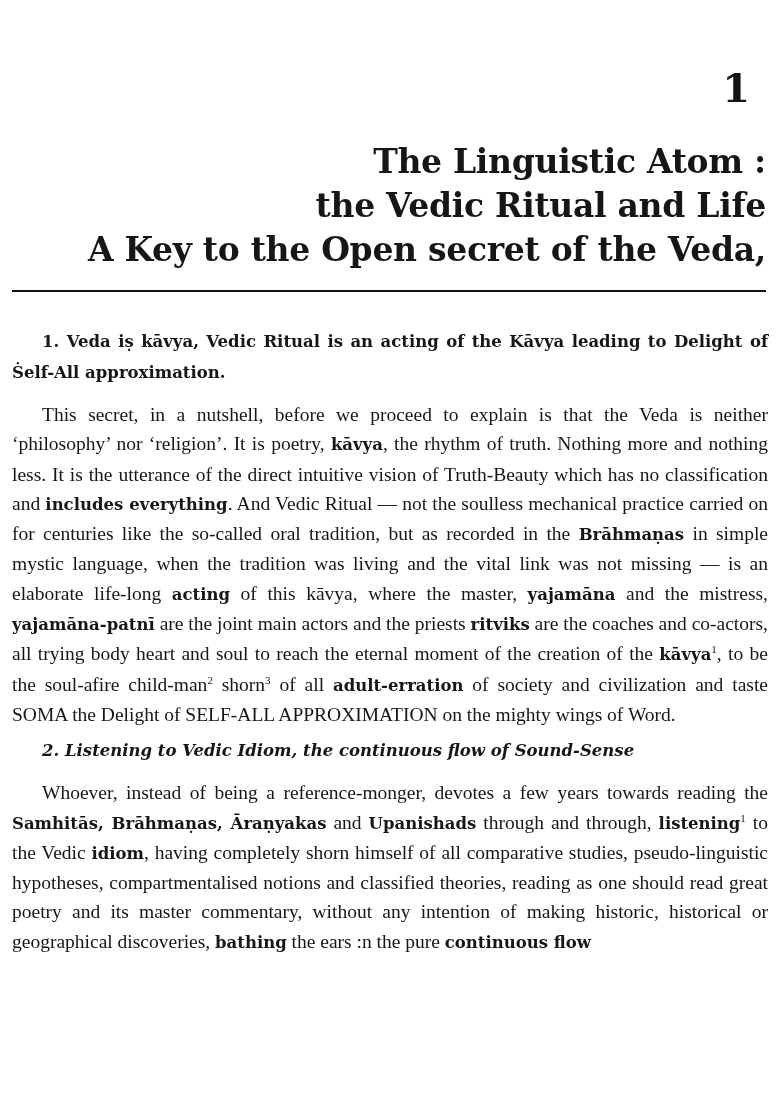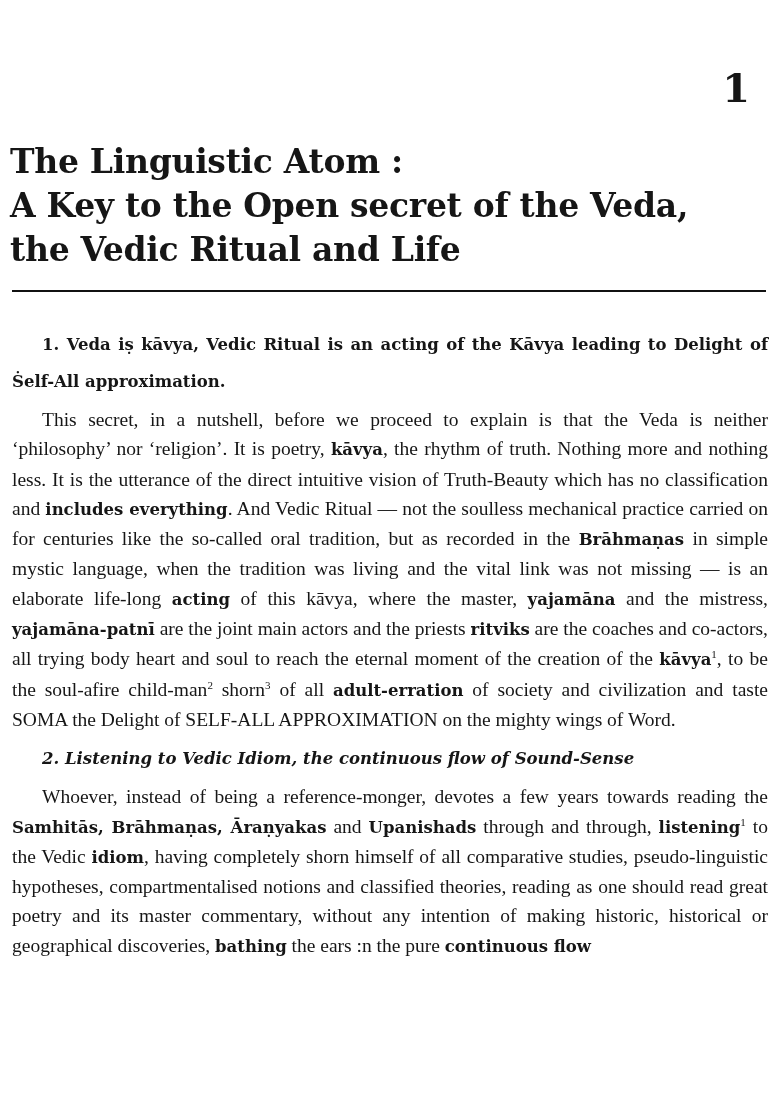--- a/index.html
+++ b/index.html
@@ -19,20 +19,21 @@
       font-size: 40px;
       font-weight: bold;
       font-family: "DejaVu Serif", serif;
       line-height: 1;
     }
     .chapter-title {
       position: absolute;
       top: 140px;
       right: 14px;
       left: 10px;
+      text-align: right;
       font-size: 33px;
       font-weight: bold;
       line-height: 44px;
       font-family: "DejaVu Serif", serif;
       letter-spacing: -0.3px;
     }
     .chapter-title div { white-space: nowrap; }
     .rule {
       position: absolute;
       top: 290px;
@@ -48,44 +49,44 @@
       right: 12px;
       font-family: "Liberation Serif", serif;
       font-size: 19.5px;
       line-height: 29.3px;
       text-align: justify;
     }
     .section-heading {
       font-family: "DejaVu Serif", serif;
       font-weight: bold;
       font-size: 16.5px;
-      line-height: 37px;
+      line-height: 31px;
       text-indent: 30px;
       margin: 0;
     }
     .para {
-      margin: 5px 0 6px 0;
+      margin: 12px 0 6px 0;
       text-indent: 30px;
     }
     .para b, .section-heading b {
       font-family: "DejaVu Serif", serif;
       font-size: 16.5px;
     }
     sup { font-size: 11px; line-height: 0; }
     .h2 { margin-top: 4px; font-style: italic; }
   </style>
 </head>
 <body>
 
 <div class="chapter-number">1</div>
 
 <div class="chapter-title">
   <div>The Linguistic Atom :</div>
+  <div>the Vedic Ritual and Life</div>
   <div>A Key to the Open secret of the Veda,</div>
-  <div>the Vedic Ritual and Life</div>
 </div>
 
 <div class="rule"></div>
 
 <div class="body-text">
   <p class="section-heading">1. Veda iṣ kāvya, Vedic Ritual is an acting of the Kāvya leading to Delight of Ṡelf-All approximation.</p>
   <p class="para"><span>This secret, in a nutshell, before we proceed to explain is that the Veda is neither ‘philosophy’ nor ‘religion’. It is poetry, </span><b>kāvya</b><span>, the rhythm of truth. Nothing more and nothing less. It is the utterance of the direct intuitive vision of Truth-Beauty which has no classification and </span><b>includes everything</b><span>. And Vedic Ritual — not the soulless mechanical practice carried on for centuries like the so-called oral tradition, but as recorded in the </span><b>Brāhmaṇas</b><span> in simple mystic language, when the tradition was living and the vital link was not missing — is an elaborate life-long </span><b>acting</b><span> of this kāvya, where the master, </span><b>yajamāna</b><span> and the mistress, </span><b>yajamāna-patnī</b><span> are the joint main actors and the priests </span><b>ritviks</b><span> are the coaches and co-actors, all trying body heart and soul to reach  the eternal moment of the creation of the </span><b>kāvya</b><sup>1</sup><span>, to be the soul-afire child-man</span><sup>2</sup><span> shorn</span><sup>3</sup><span> of all </span><b>adult-erration</b><span> of society and civilization and taste SOMA the Delight of SELF-ALL APPROXIMATION on the mighty wings of Word.</span></p>
   <p class="section-heading h2">2. Listening to Vedic Idiom, the continuous flow of Sound-Sense</p>
   <p class="para"><span>Whoever, instead of being a reference-monger, devotes a few years towards reading the </span><b>Samhitās, Brāhmaṇas, Āraṇyakas</b><span> and </span><b>Upanishads</b><span> through and through, </span><b>listening</b><sup>1</sup><span> to the Vedic </span><b>idiom</b><span>, having completely shorn himself of all comparative studies, pseudo-linguistic hypotheses, compartmentalised notions and classified theories, reading as one should read great poetry and its master commentary, without any intention of making historic, historical or geographical discoveries, </span><b>bathing</b><span> the ears :n the pure </span><b>continuous flow</b></p>
 </div>

